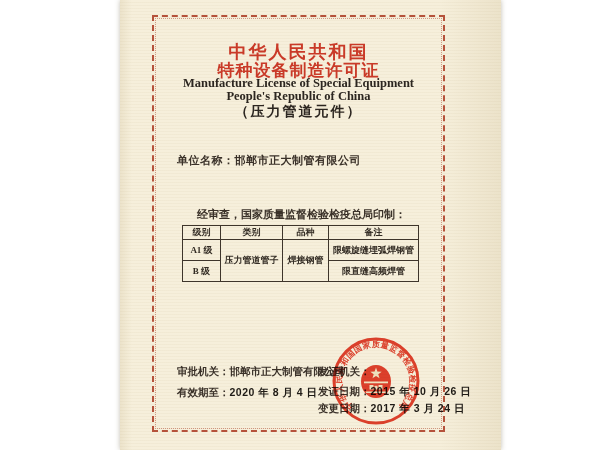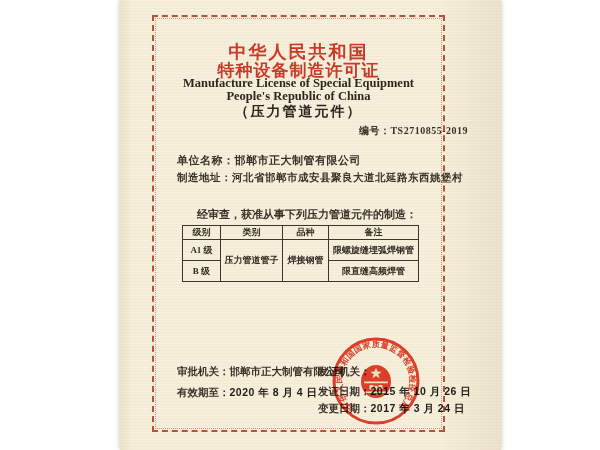--- a/index.html
+++ b/index.html
@@ -63,32 +63,26 @@
 
 <div class="paper">
   <div class="frame"></div>
 
   <div class="abs ctr t-cn1">中华人民共和国</div>
   <div class="abs ctr t-cn2">特种设备制造许可证</div>
   <div class="abs ctr t-en1">Manufacture License of Special Equipment</div>
   <div class="abs ctr scope">（压力管道元件）</div>
   <div class="abs ctr t-en2">People's Republic of China</div>
 
-  <div class="abs serial">
-    <span>编号：</span><span>TS2710855-2019</span>
-  </div>
 
   <div class="abs fieldrow f-company">
     <span>单位名称：</span><span>邯郸市正大制管有限公司</span>
   </div>
-  <div class="abs fieldrow f-address">
-    <span>制造地址：</span><span>河北省邯郸市成安县聚良大道北延路东西姚堡村</span>
-  </div>
 
-  <div class="abs intro">经审查，获准从事下列压力管道元件的制造：</div>
+  <div class="abs intro">经审查，国家质量监督检验检疫总局印制：</div>
 
   <table class="lic">
     <tbody>
         <tr>
       <th class="c1">级别</th>
       <th class="c2">类别</th>
       <th class="c3">品种</th>
       <th class="c4">备注</th>
     </tr>
     <tr>

